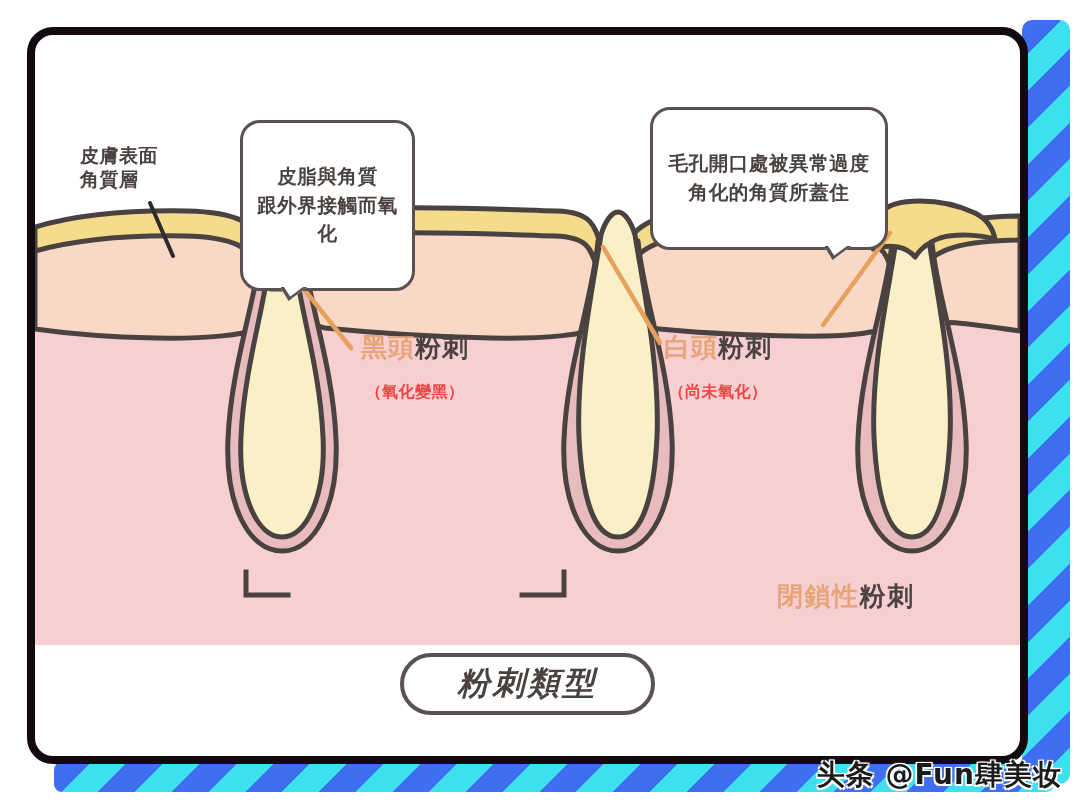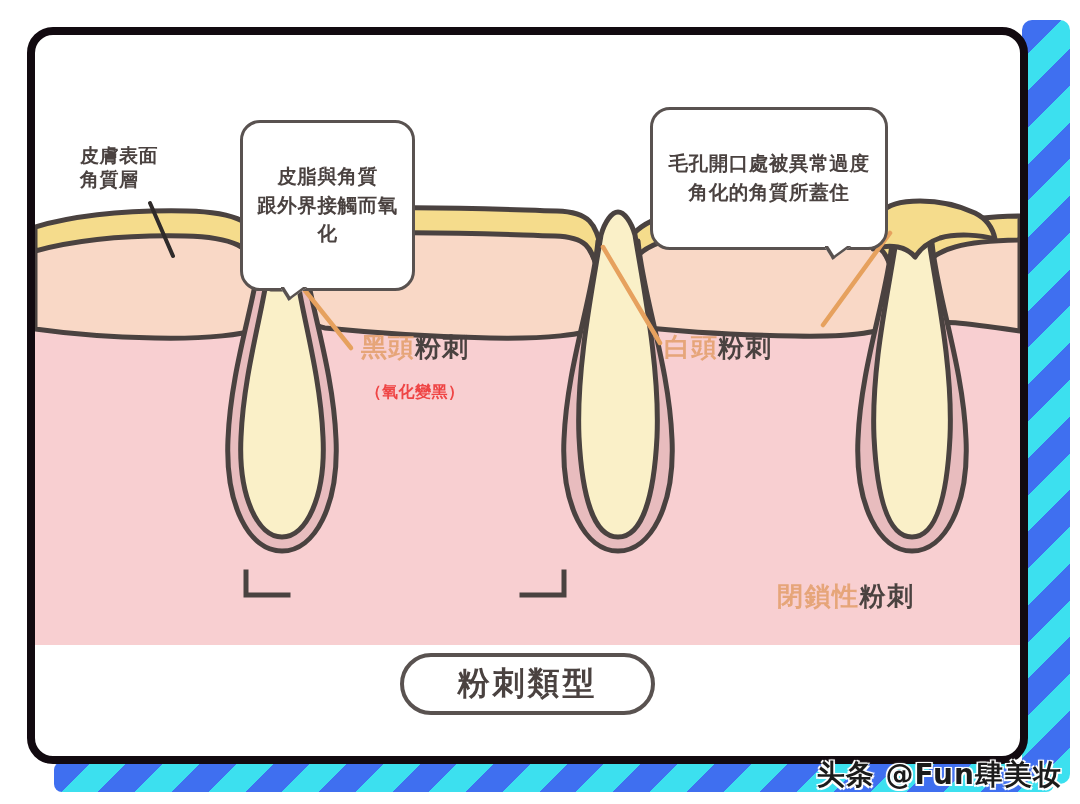--- a/index.html
+++ b/index.html
@@ -107,20 +107,21 @@
 
   .title-pill{
     position:absolute;left:365px;top:618px;
     width:255px;height:62px;
     background:#ffffff;
     border:4px solid #595250;
     border-radius:34px;
     display:flex;align-items:center;justify-content:center;
     color:#4a4240;font-weight:700;font-size:32px;letter-spacing:3px;
     box-sizing:border-box;
+    font-style:italic;
   }
 
   
   .watermark{
     position:absolute;right:18px;bottom:10px;
     font-size:28px;font-weight:700;color:#1b1b1b;
     letter-spacing:1px;
     text-shadow:
       -1.5px -1.5px 0 #fff, 1.5px -1.5px 0 #fff,
       -1.5px  1.5px 0 #fff, 1.5px  1.5px 0 #fff,
@@ -287,20 +288,21 @@
       <span class="tail"><i></i></span>
     </div>
 
     <div class="type-label tl-black">
       <span class="main"><span class="hi">黑頭</span><span class="rest">粉刺</span></span>
       <span class="sub">（氧化變黑）</span>
     </div>
 
     <div class="type-label tl-white">
       <span class="main"><span class="hi">白頭</span><span class="rest">粉刺</span></span>
+      <span class="sub">（尚未氧化）</span>
     </div>
 
 
     <div class="cat-label cat-closed"><span class="hi">閉鎖性</span><span class="rest">粉刺</span></div>
 
     <div class="title-pill">
       <span>粉刺類型</span>
     </div>
 
   </div>

